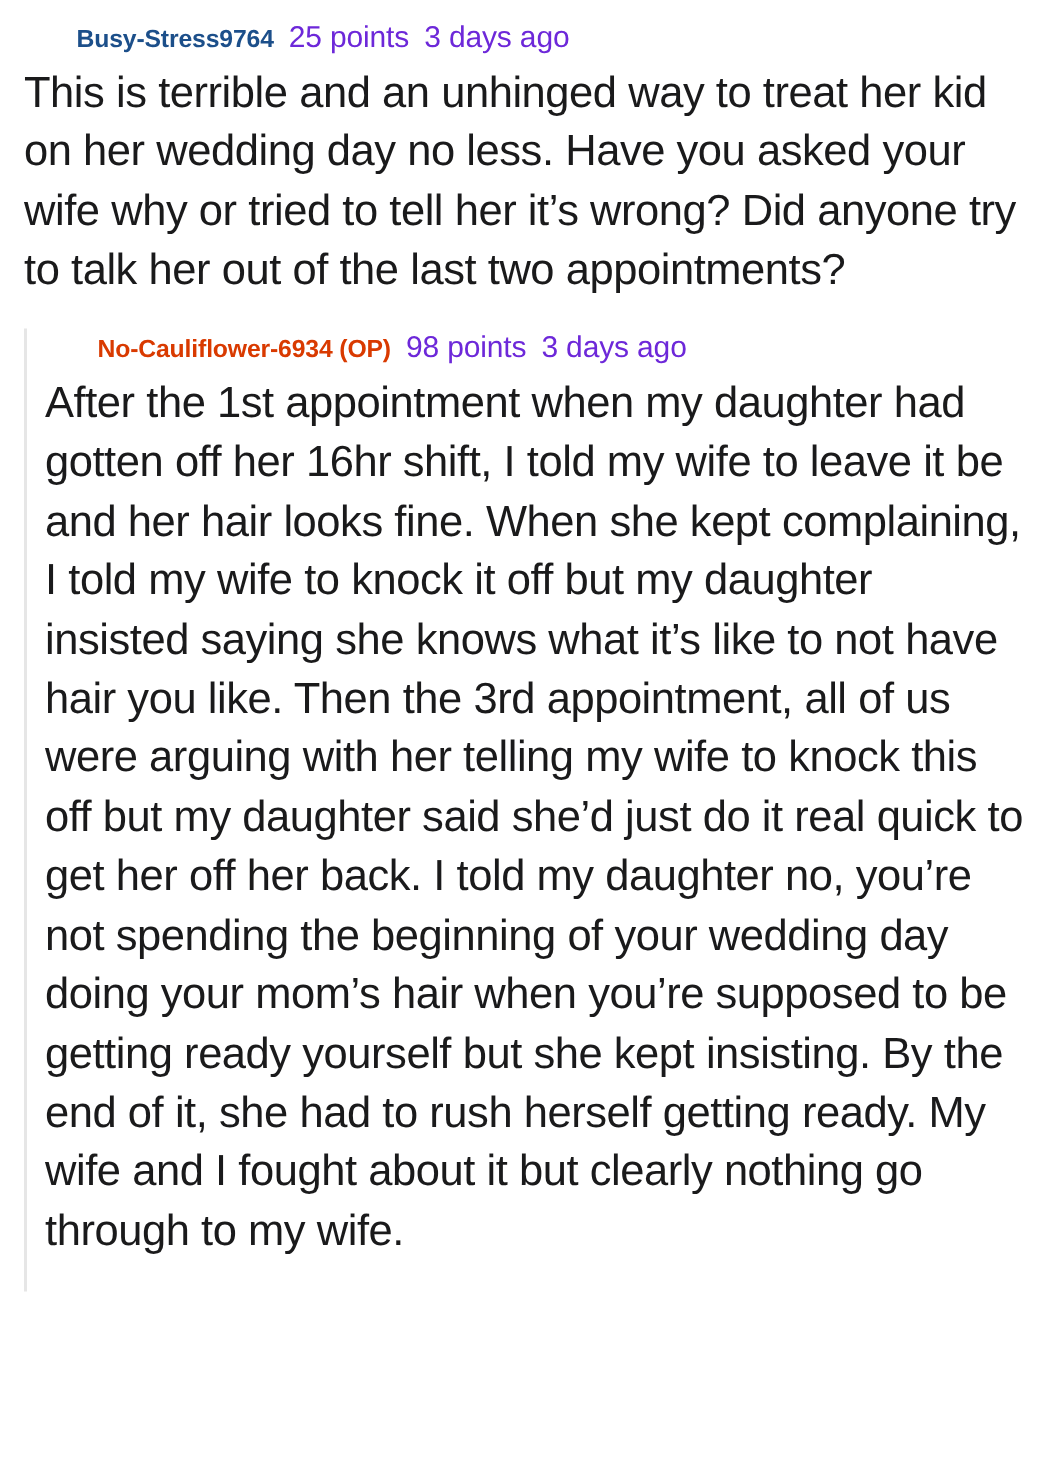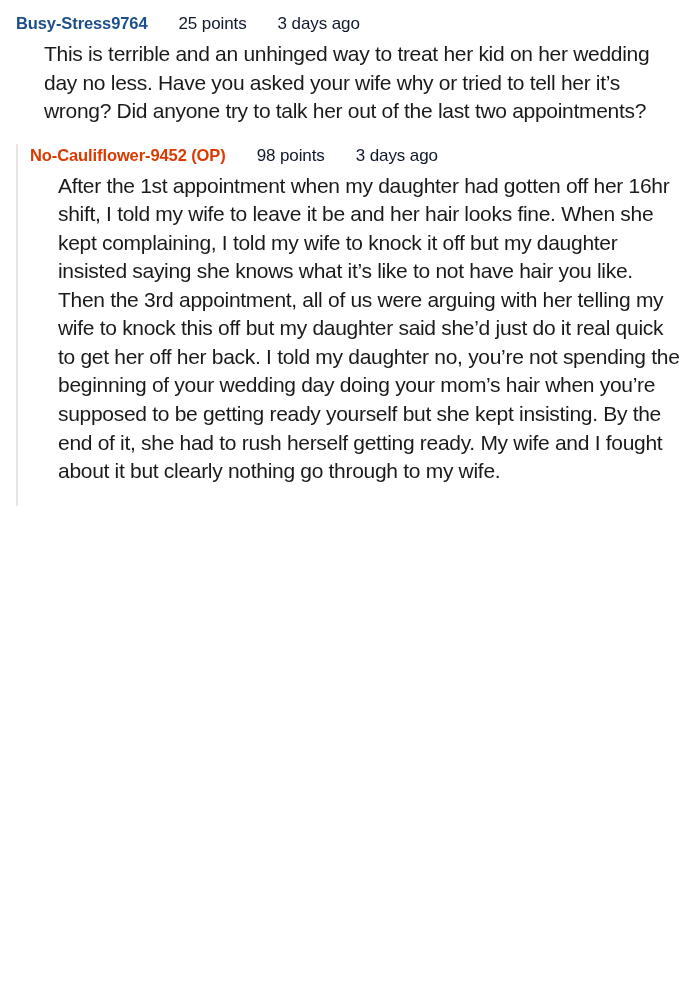--- a/index.html
+++ b/index.html
@@ -17,47 +17,47 @@
   .thread {
     padding: 14px 16px 0 16px;
     box-sizing: border-box;
   }
   .comment {
     box-sizing: border-box;
   }
   .comment-meta {
     display: flex;
     align-items: baseline;
-    gap: 31px;
+    gap: 10px;
     margin-bottom: 6px;
     white-space: nowrap;
+    margin-left: 35px;
   }
   .author {
     font-size: 16.5px;
     font-weight: bold;
     letter-spacing: -0.1px;
   }
   .author.commenter {
     color: #1c4f8a;
   }
   .author.op {
     color: #d93a00;
   }
   .meta-sep {
-    font-size: 17px;
-    color: #0f172a;
+    font-size: 20px;
+    color: #6d28d9;
     letter-spacing: -0.1px;
   }
   .comment-body {
-    font-size: 21px;
+    font-size: 29px;
     line-height: 1.36;
     color: #1a1a1b;
     letter-spacing: -0.3px;
     font-weight: 400;
-    margin-left: 28px;
   }
   .comment-top {
     padding-bottom: 18px;
   }
   .comment-reply {
     position: relative;
     padding-left: 14px;
     padding-top: 2px;
   }
   .thread-line {
@@ -79,20 +79,20 @@
       <span class="author commenter">Busy-Stress9764</span>
       <span class="meta-sep">25 points</span>
       <span class="meta-sep">3 days ago</span>
     </div>
     <div class="comment-body">This is terrible and an unhinged way to treat her kid on her wedding day no less. Have you asked your wife why or tried to tell her it’s wrong? Did anyone try to talk her out of the last two appointments?</div>
   </div>
 
   <div class="comment comment-reply">
     <div class="thread-line"></div>
     <div class="comment-meta">
-      <span class="author op">No-Cauliflower-9452 (OP)</span>
+      <span class="author op">No-Cauliflower-6934 (OP)</span>
       <span class="meta-sep">98 points</span>
       <span class="meta-sep">3 days ago</span>
     </div>
     <div class="comment-body">After the 1st appointment when my daughter had gotten off her 16hr shift, I told my wife to leave it be and her hair looks fine. When she kept complaining, I told my wife to knock it off but my daughter insisted saying she knows what it’s like to not have hair you like. Then the 3rd appointment, all of us were arguing with her telling my wife to knock this off but my daughter said she’d just do it real quick to get her off her back. I told my daughter no, you’re not spending the beginning of your wedding day doing your mom’s hair when you’re supposed to be getting ready yourself but she kept insisting. By the end of it, she had to rush herself getting ready. My wife and I fought about it but clearly nothing go through to my wife.</div>
   </div>
 
 </div>
 
 </body></html>

